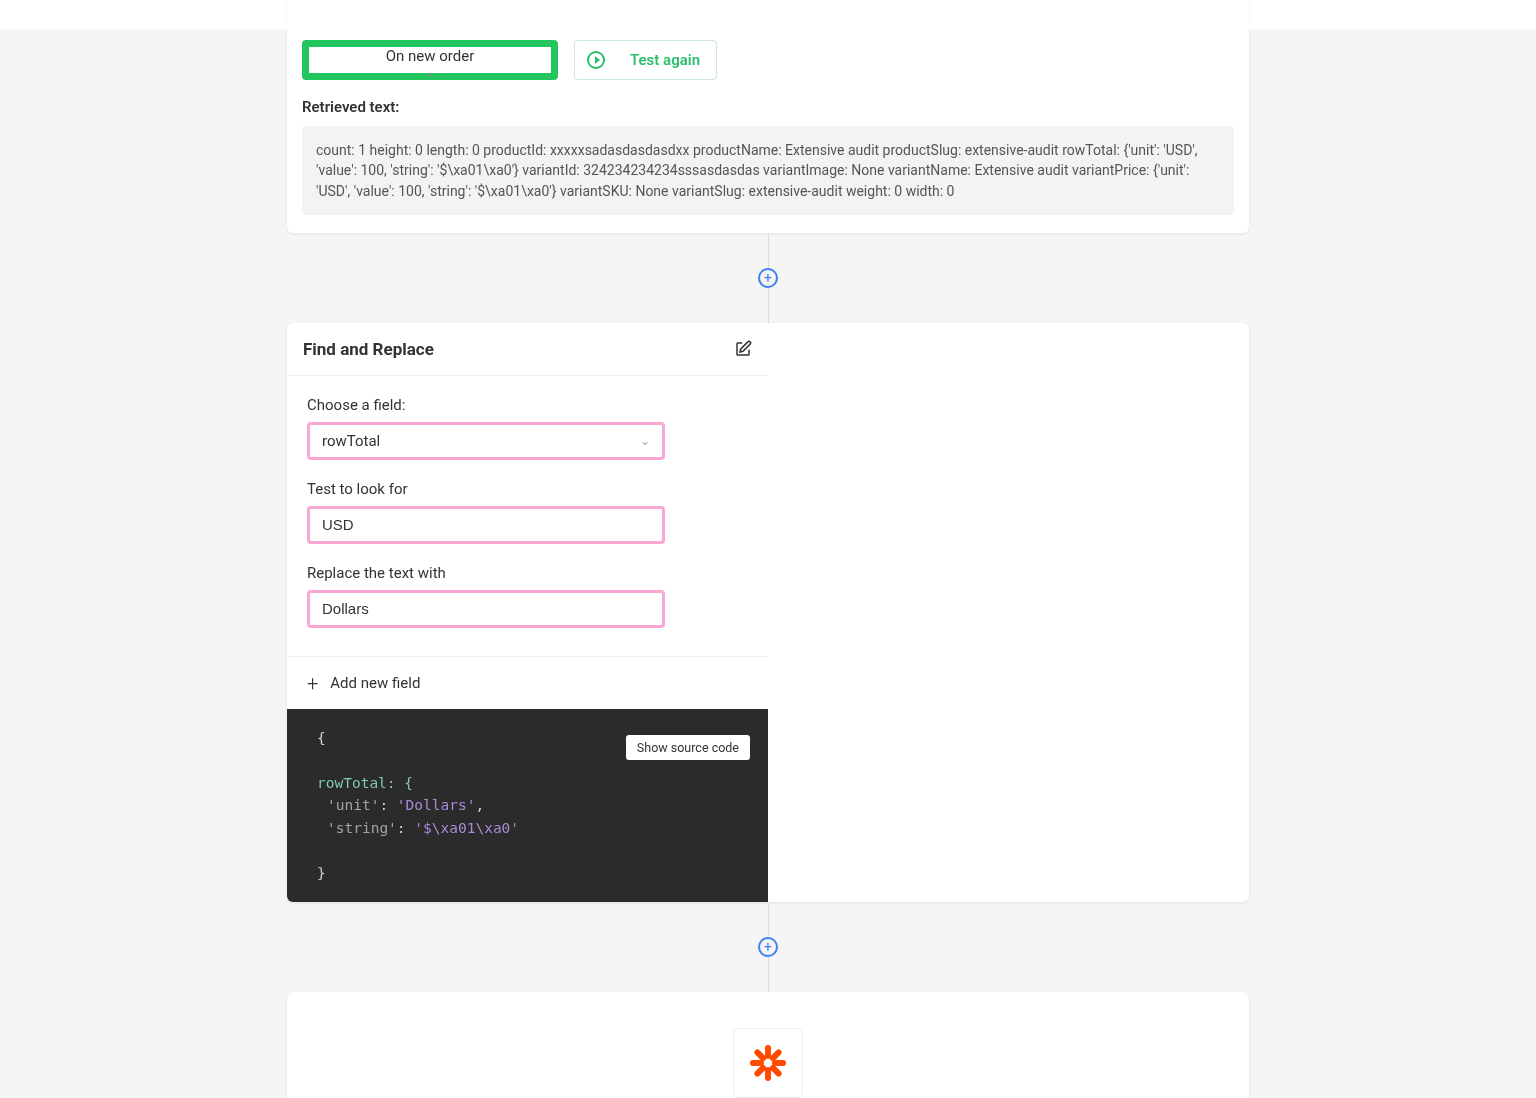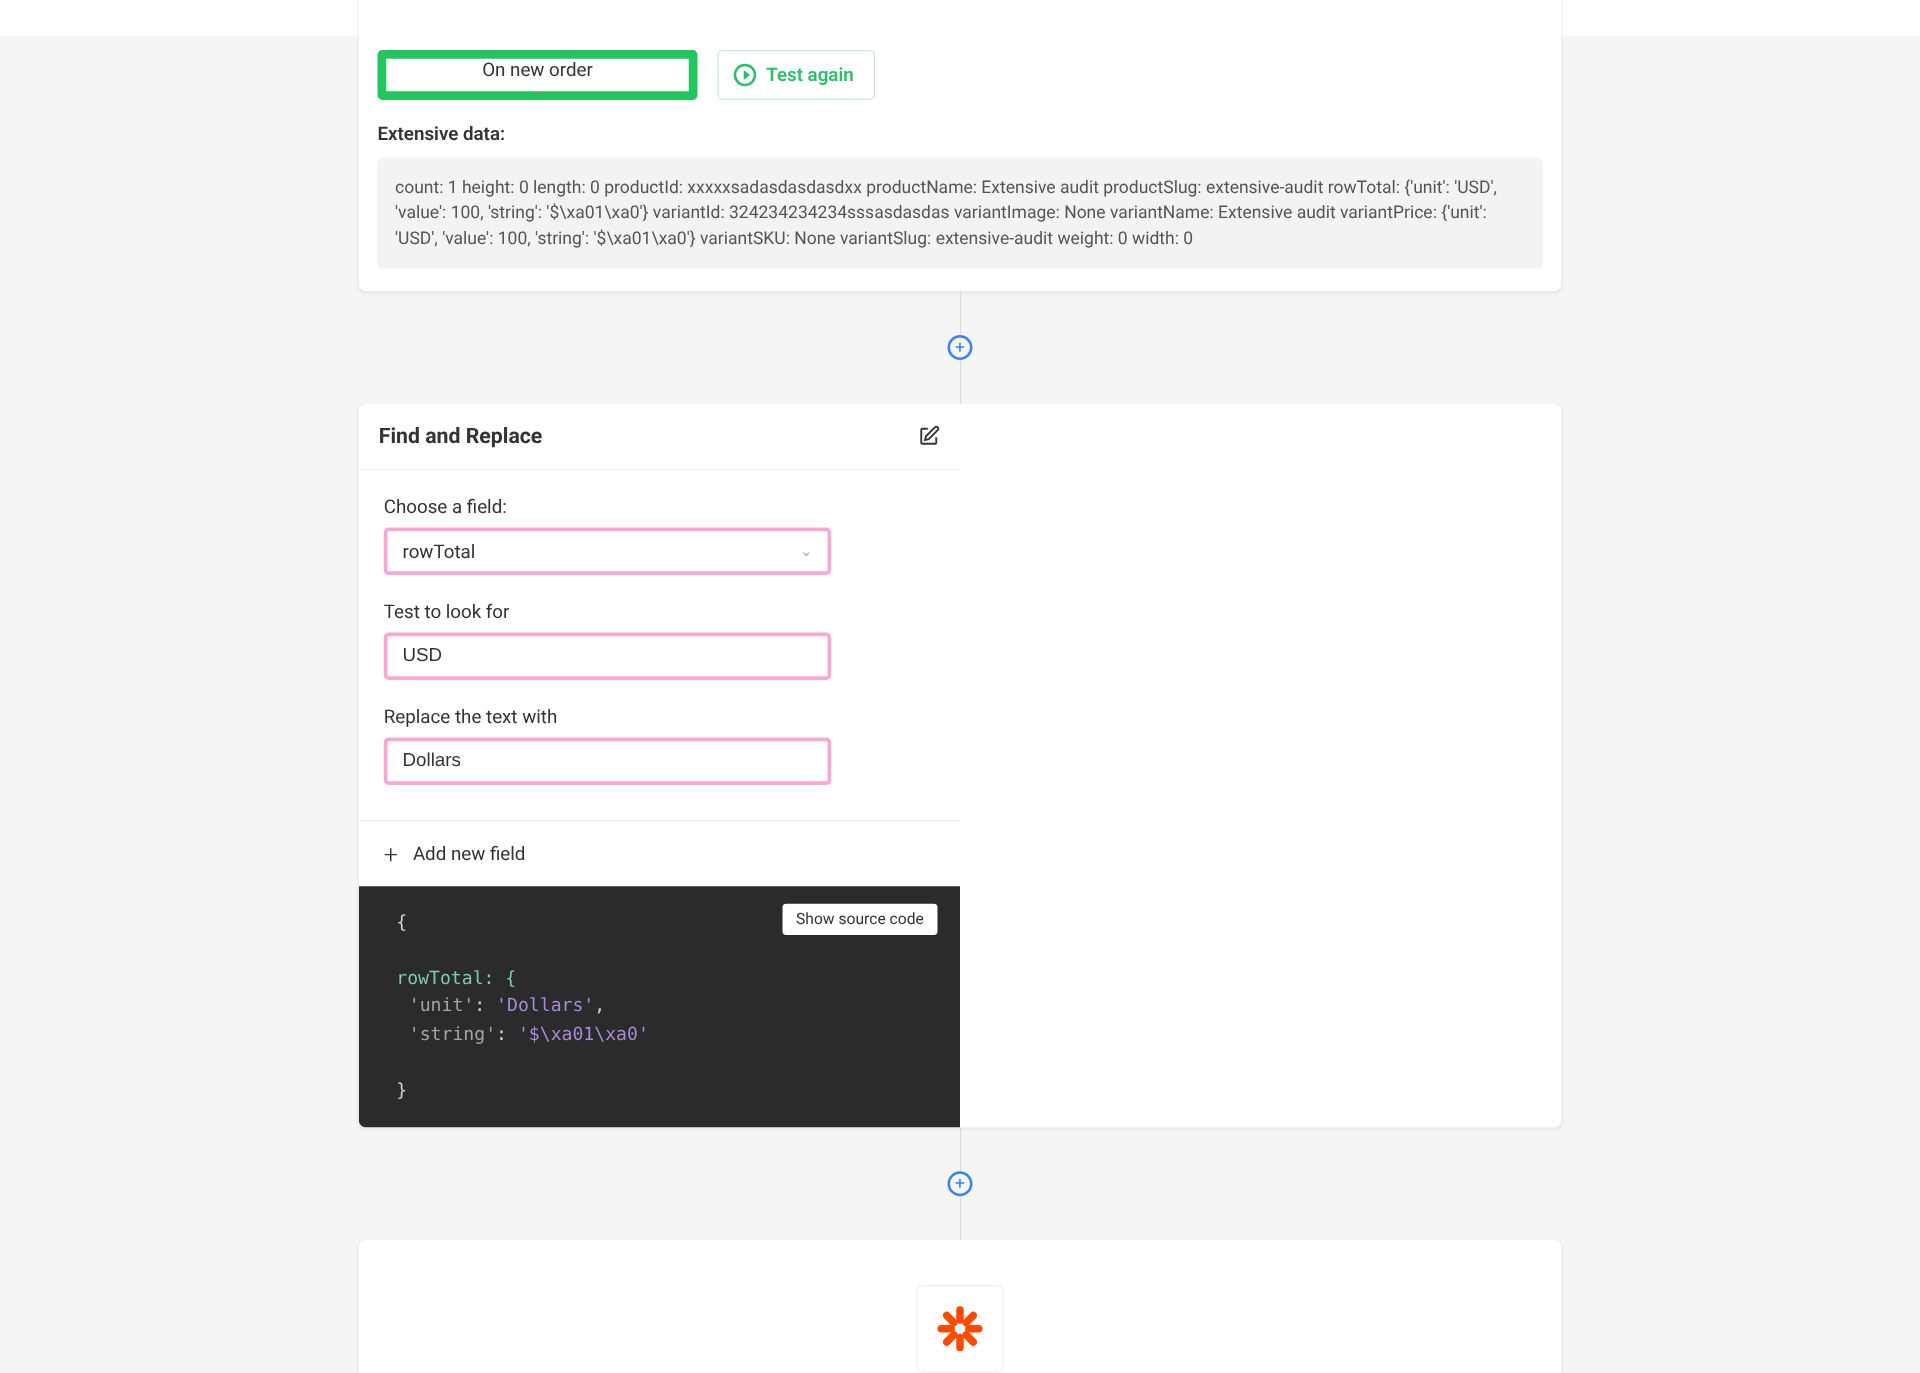--- a/index.html
+++ b/index.html
@@ -43,21 +43,21 @@
     flex-direction: column;
   }
   .select-like .chev { color: #888; font-size: 12px; }
   .test-again-btn {
     border: 1px solid #cde9d6;
     border-radius: 4px;
     height: 40px;
     padding: 0 16px 0 12px;
     display: flex;
     align-items: center;
-    gap: 8px;
+    gap: 25px;
     color: #2bbf6a;
     font-weight: 600;
     background: #fff;
     cursor: pointer;
   }
   .play-circle {
     width: 18px; height: 18px;
     border: 2px solid #2bbf6a;
     border-radius: 50%;
     display: flex; align-items: center; justify-content: center;
@@ -161,21 +161,21 @@
     background: #2b2b2b;
     color: #d0d0d0;
     padding: 18px 18px 18px 30px;
     font-family: ui-monospace, SFMono-Regular, Menlo, Consolas, monospace;
     font-size: 14.5px;
     line-height: 1.55;
     position: relative;
   }
   .source-btn {
     position: absolute;
-    top: 14px; right: 18px;
+    top: 26px; right: 18px;
     background: #fff;
     color: #333;
     border: none;
     padding: 5px 11px;
     border-radius: 3px;
     font-size: 12.5px;
     cursor: pointer;
     font-family: -apple-system, BlinkMacSystemFont, "Segoe UI", Roboto, Arial;
   }
   .tok-field { color: #7bcab0; }
@@ -212,21 +212,21 @@
     <div class="trigger-row">
       <div class="select-like">
         <span>On new order</span>
         <span class="chev">⌄</span>
       </div>
       <div class="test-again-btn">
         <span class="play-circle"></span>
         <span>Test again</span>
       </div>
     </div>
-    <div class="retrieved-label">Extensive data:</div>
+    <div class="retrieved-label">Retrieved text:</div>
     <div class="data-box">count: 1 height: 0 length: 0 productId: xxxxxsadasdasdasdxx productName: Extensive audit productSlug: extensive-audit rowTotal: {'unit': 'USD', 'value': 100, 'string': '$\xa01\xa0'} variantId: 324234234234sssasdasdas variantImage: None variantName: Extensive audit variantPrice: {'unit': 'USD', 'value': 100, 'string': '$\xa01\xa0'} variantSKU: None variantSlug: extensive-audit weight: 0 width: 0</div>
   </div>
 
   <div class="connector">
     <div class="line"></div>
     <div class="plus-circle">+</div>
     <div class="line"></div>
   </div>
 
   <div class="card fr-card">

